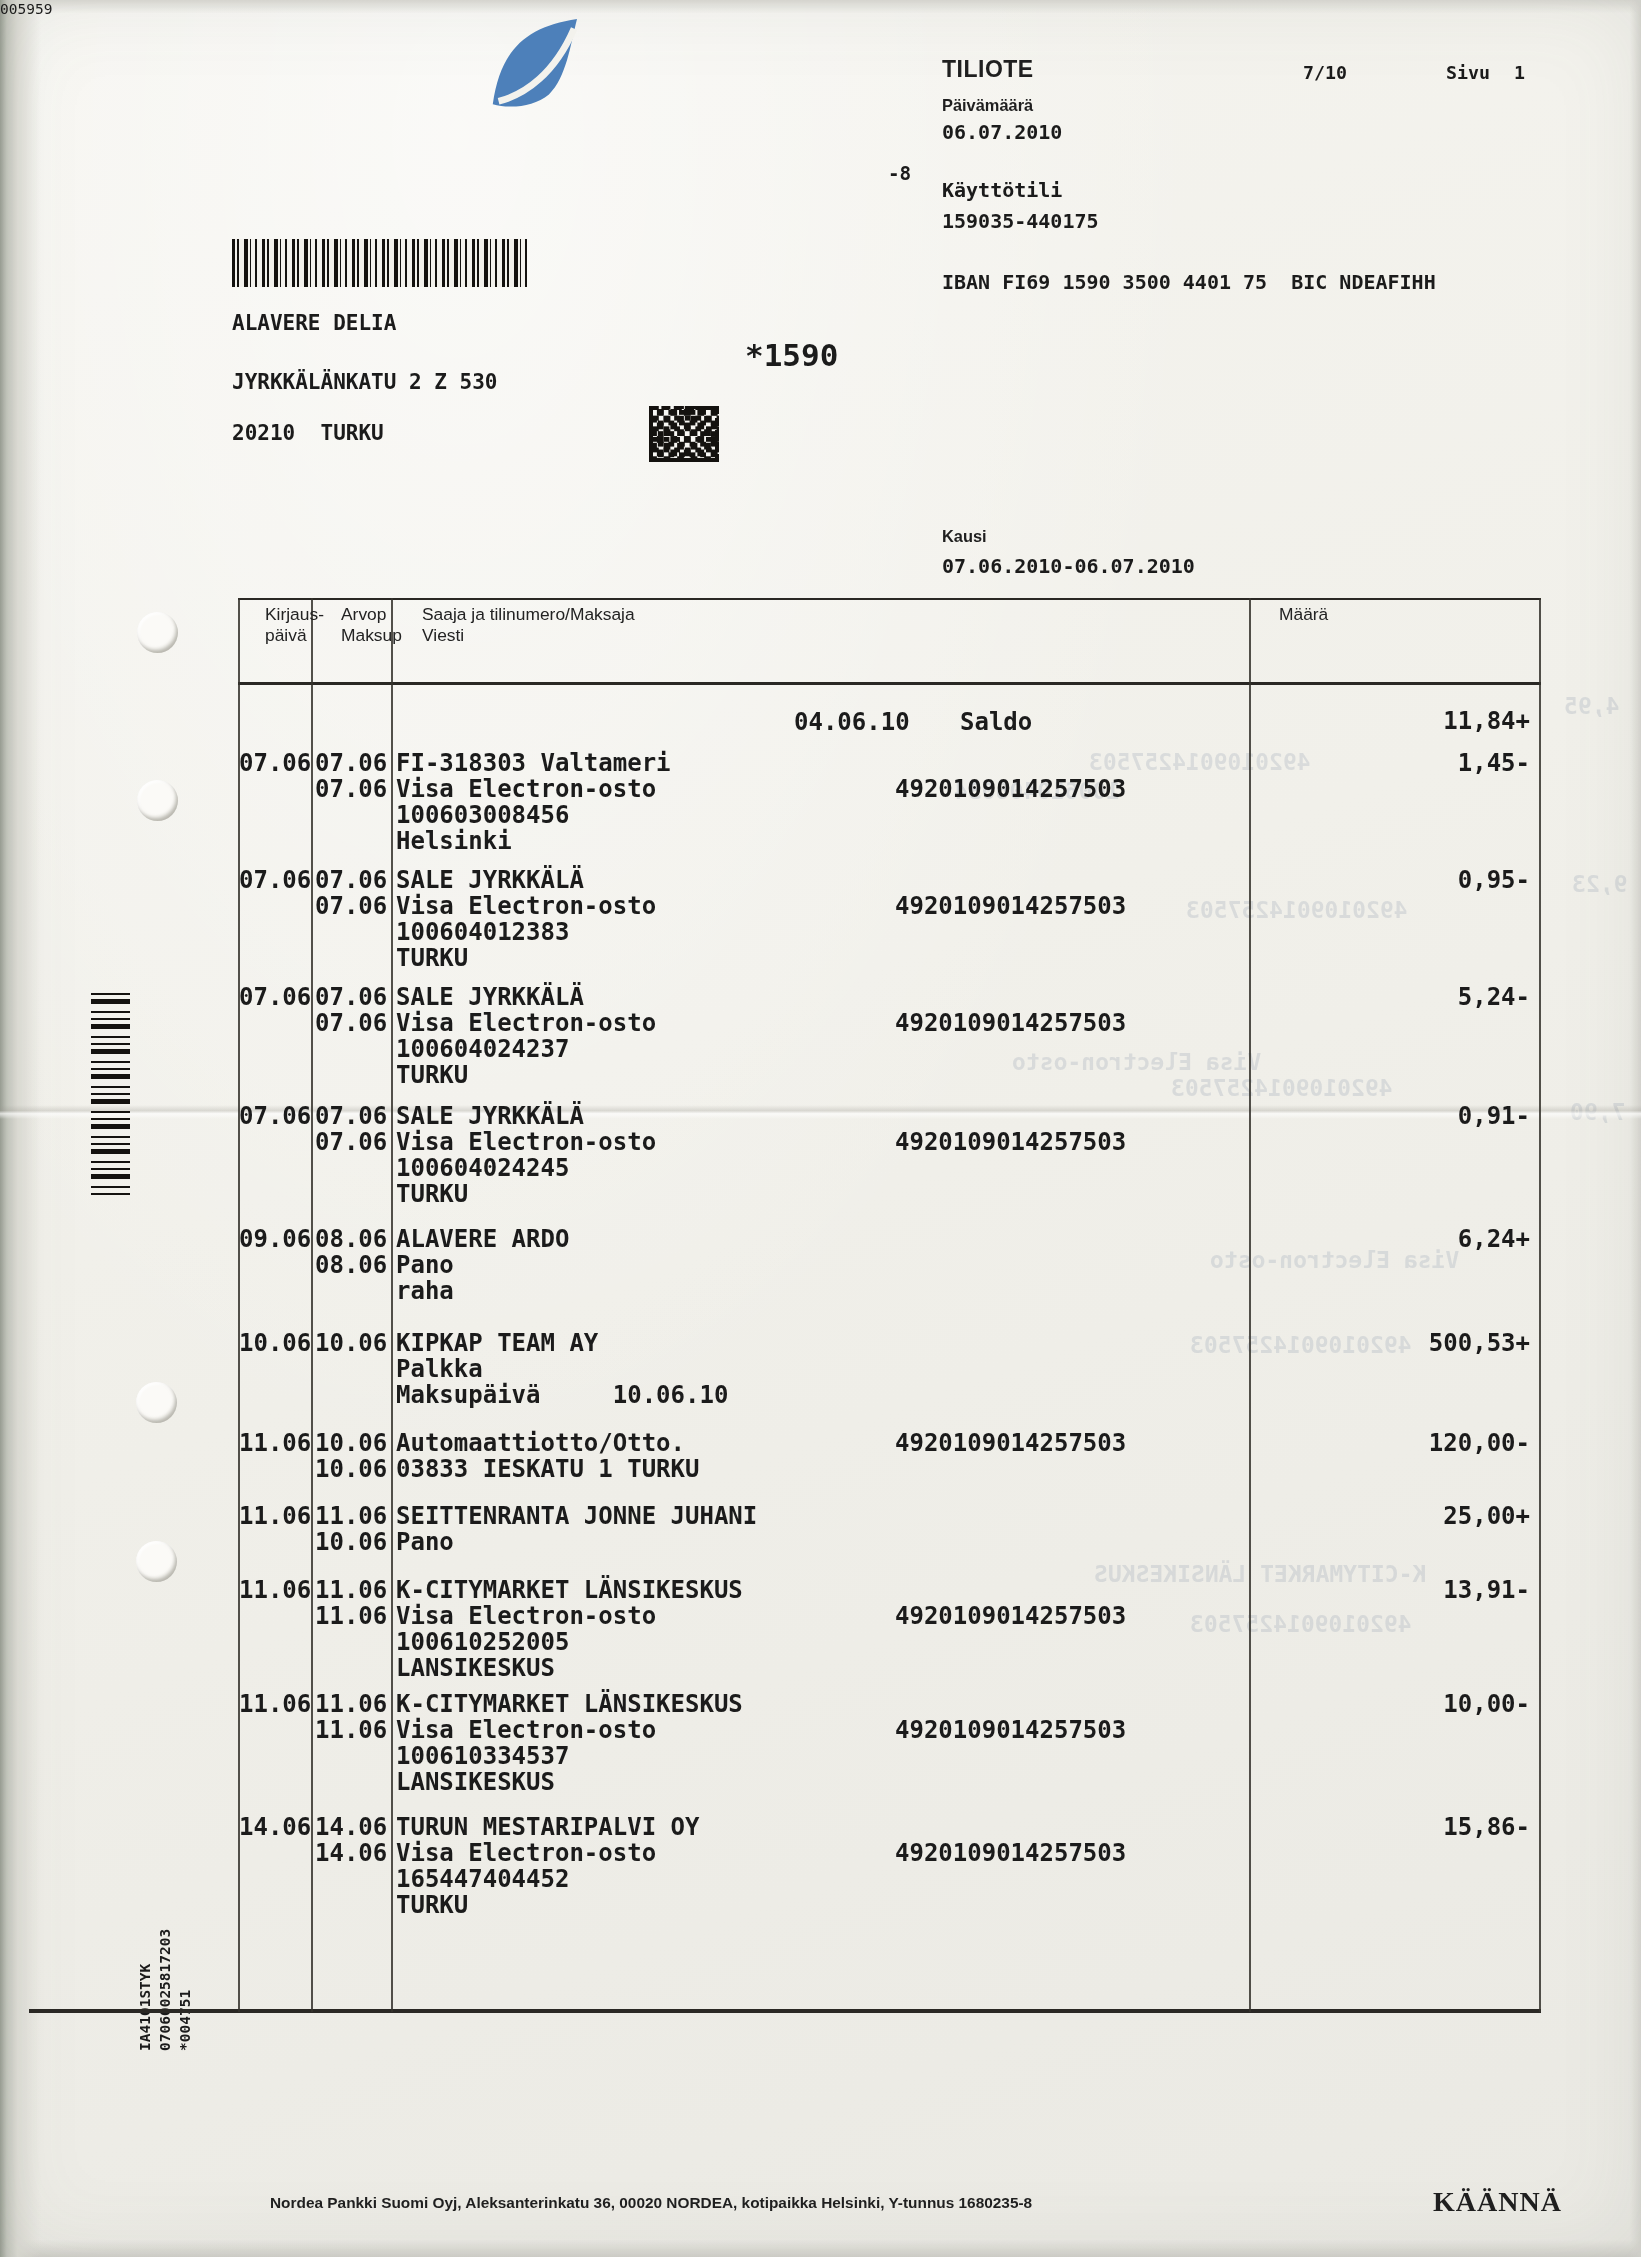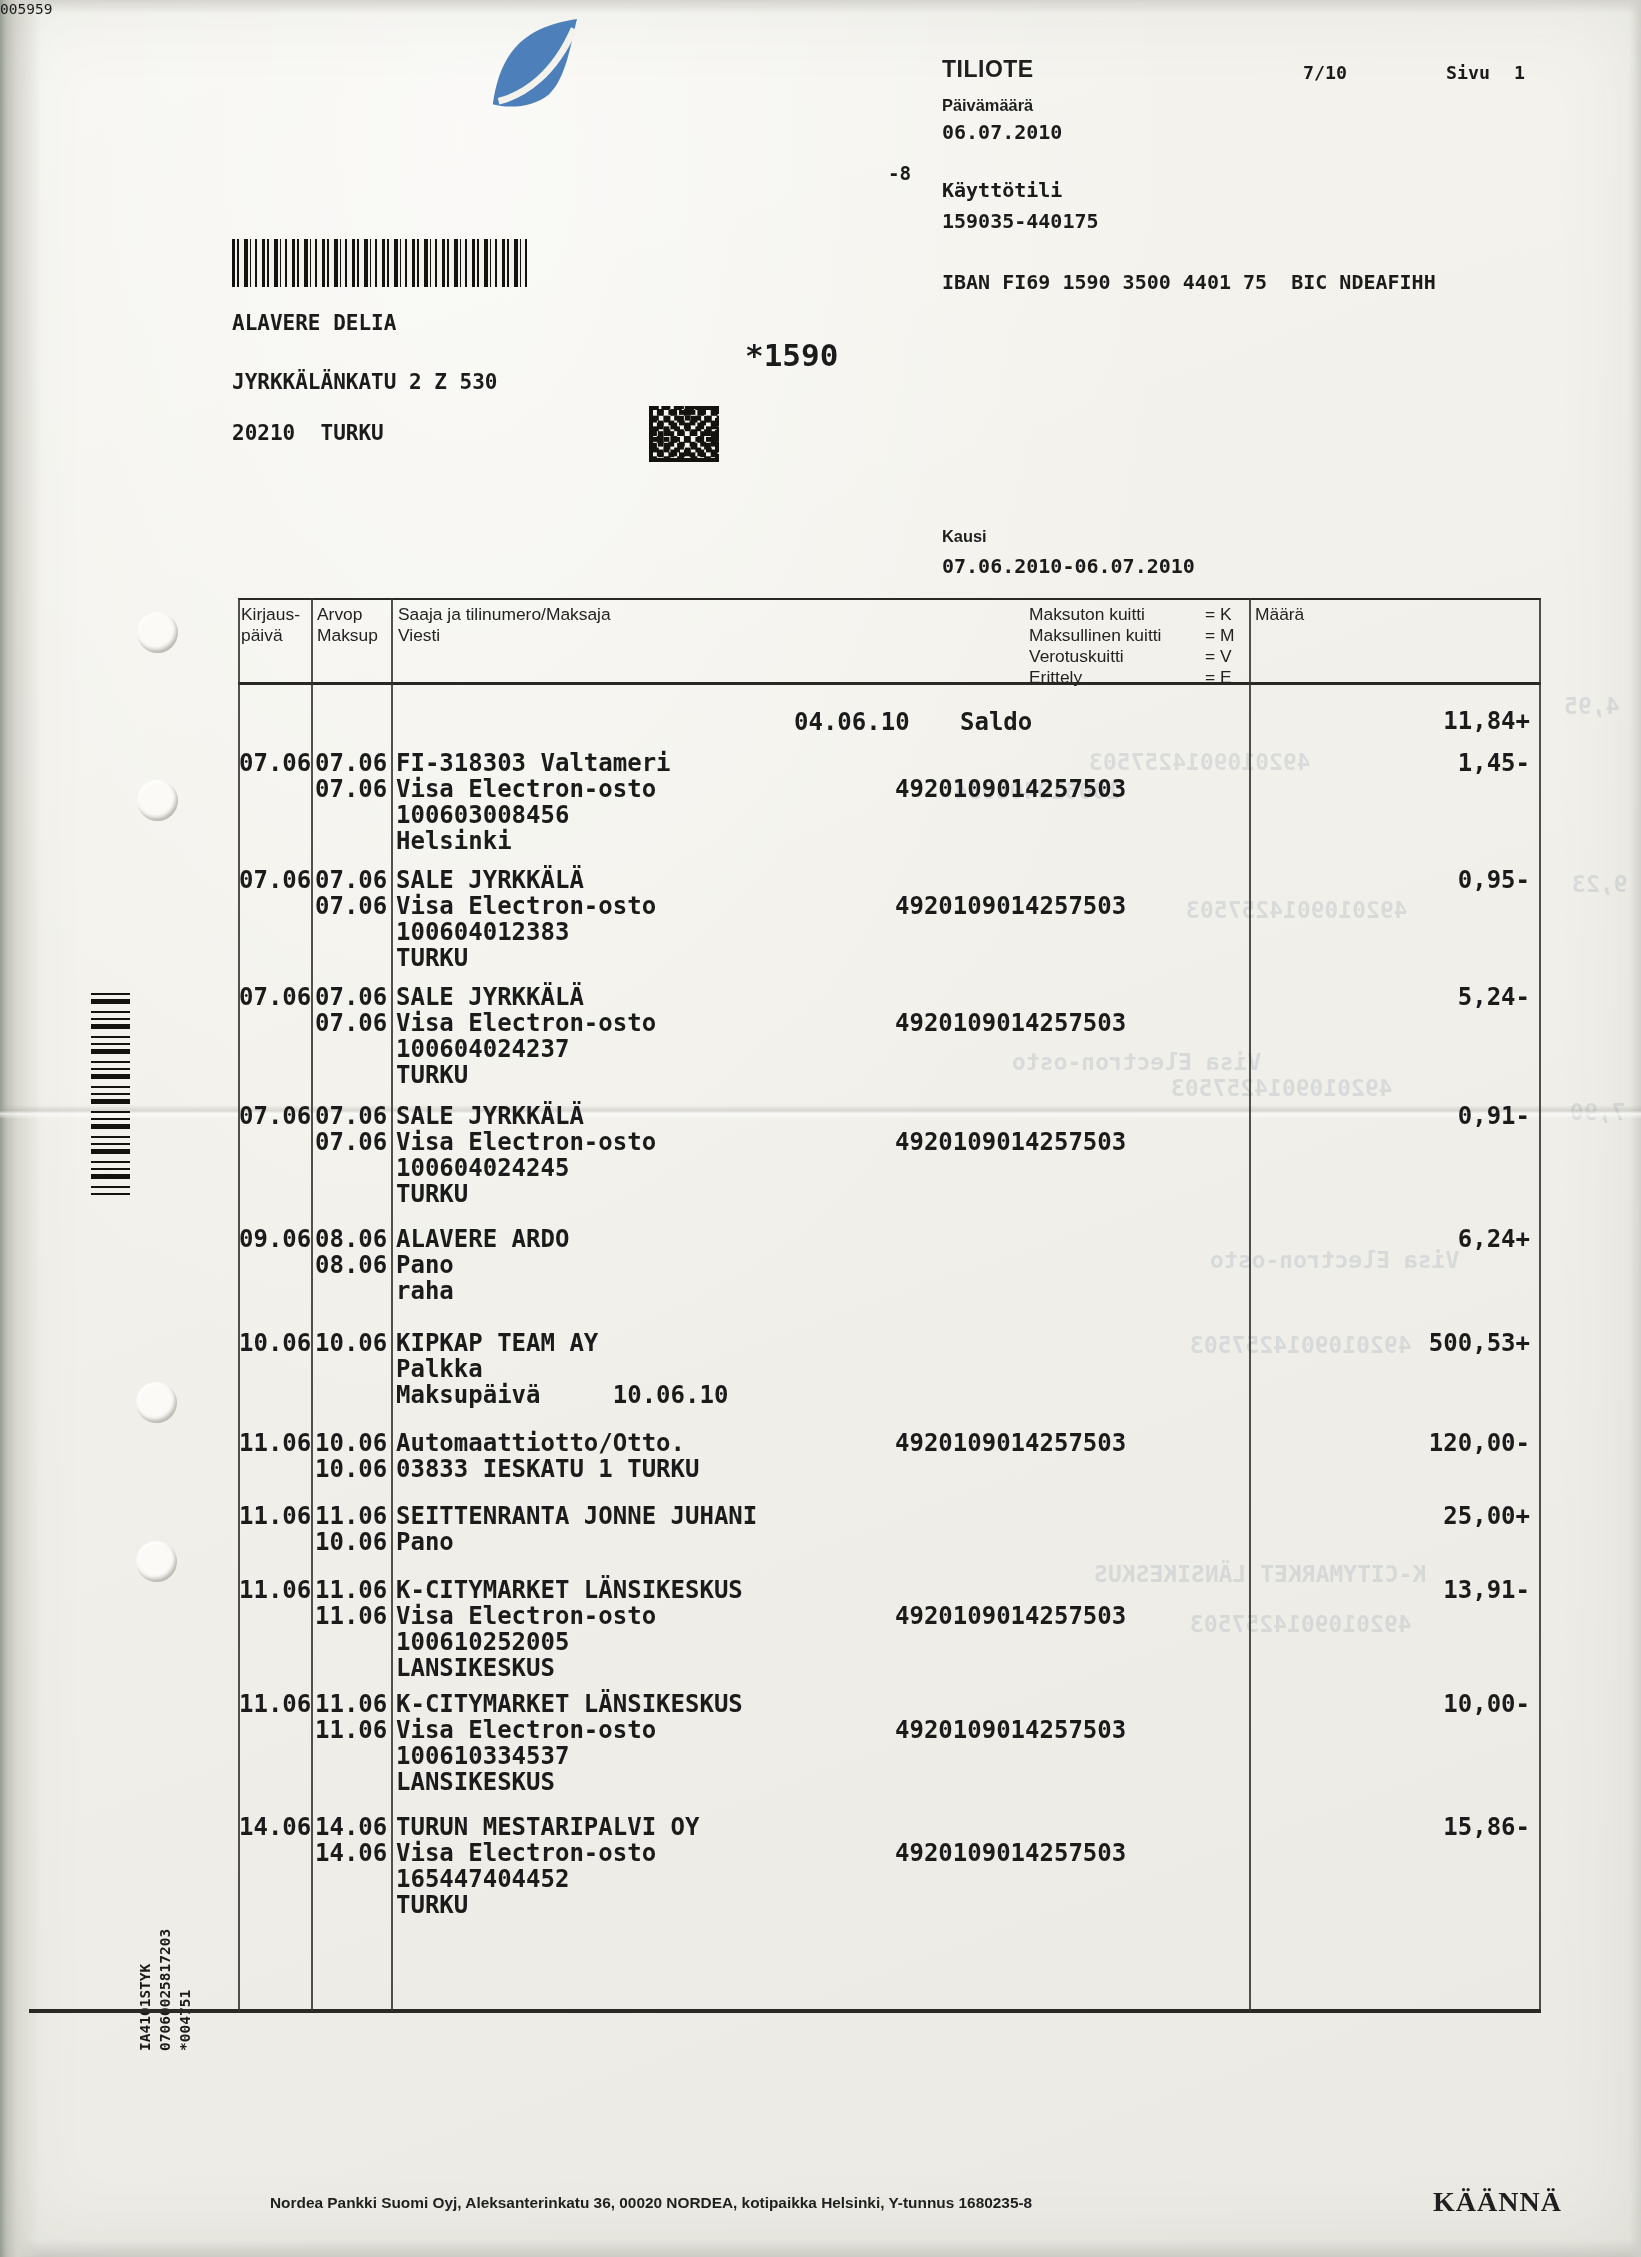--- a/index.html
+++ b/index.html
@@ -26,21 +26,21 @@
   .tx{position:absolute;left:396px;}
   .rf{position:absolute;left:895px;}
   .amt{position:absolute;left:1246px;width:284px;text-align:right;font-size:24px;line-height:26px;}
   .txn{position:absolute;left:0;width:1641px;}
   .ghost{position:absolute;transform:scaleX(-1);color:rgba(100,116,148,0.17);
     font-family:"DejaVu Sans Mono",monospace;font-weight:700;font-size:23px;
     filter:blur(0.6px);white-space:pre;}
   .hole{position:absolute;width:41px;height:41px;border-radius:50%;
     background:radial-gradient(circle at 40% 35%,#fbfaf7 0 55%,#eeede8 75%,#e0dfd9 100%);
     box-shadow:inset -1.9px -2.9px 3.9px rgba(140,138,128,0.55),inset 1.9px 1.9px 2.9px rgba(255,255,255,0.9);}
-  .hdrlbl{font-size:17.4px;line-height:21px;color:#232323;}
+  .hdrlbl{font-size:17.4px;line-height:21px;color:#232323;padding-left:24px;}
   .barcode-h{width:295px;height:48px;
     background:repeating-linear-gradient(90deg,#14120f 0 2.9px,#f2f1ec 2.9px 4.8px,#14120f 4.8px 6.8px,#f2f1ec 6.8px 11.6px,#14120f 11.6px 16.4px,#f2f1ec 16.4px 18.3px,#14120f 18.3px 19.3px,#f2f1ec 19.3px 23px,#14120f 23px 25px,#f2f1ec 25px 30px);}
   .barcode-v{width:39px;height:205px;
     background:repeating-linear-gradient(180deg,#14120f 0 1.9px,rgba(0,0,0,0) 1.9px 5.8px,#14120f 5.8px 10.6px,rgba(0,0,0,0) 10.6px 12.6px,#14120f 12.6px 13.5px,rgba(0,0,0,0) 13.5px 18.3px,#14120f 18.3px 20px,rgba(0,0,0,0) 20px 25px);}
   .dmx{width:70px;height:56px;border-left:4.8px solid #14120f;border-bottom:4.8px solid #14120f;
     border-top:4.8px dashed #14120f;border-right:4.8px dashed #14120f;box-sizing:border-box;
     background:
       repeating-conic-gradient(#14120f 0 25%,rgba(0,0,0,0) 0 50%) 0 0/10.6px 10.6px,
       repeating-conic-gradient(#14120f 0 25%,rgba(0,0,0,0) 0 50%) 3.9px 5.8px/13.5px 13.5px;}
   .crease{position:absolute;left:0;top:1105px;width:1641px;height:13.5px;
@@ -132,38 +132,20 @@
     <div>päivä</div>
   </div>
   <div class="abs hdrlbl" style="left:317px;top:604px;">
     <div>Arvop</div>
     <div>Maksup</div>
   </div>
   <div class="abs hdrlbl" style="left:398px;top:604px;">
     <div>Saaja ja tilinumero/Maksaja</div>
     <div>Viesti</div>
   </div>
-  <div class="abs hdrlbl" style="left:1029px;top:604px;width:218px;">
-    <div style="position:relative;">
-      <span>Maksuton kuitti</span>
-      <span style="position:absolute;left:176px;">= K</span>
-    </div>
-    <div style="position:relative;">
-      <span>Maksullinen kuitti</span>
-      <span style="position:absolute;left:176px;">= M</span>
-    </div>
-    <div style="position:relative;">
-      <span>Verotuskuitti</span>
-      <span style="position:absolute;left:176px;">= V</span>
-    </div>
-    <div style="position:relative;">
-      <span>Erittely</span>
-      <span style="position:absolute;left:176px;">= E</span>
-    </div>
-  </div>
   <div class="abs hdrlbl" style="left:1255px;top:604px;">Määrä</div>
 
   
   <div class="txn" style="top:708px;">
     <span class="m abs" style="left:794px;font-size:24px;">04.06.10</span>
     <span class="m abs" style="left:960px;font-size:24px;">Saldo</span>
     <span class="m amt">11,84+</span>
   </div>
 
   

